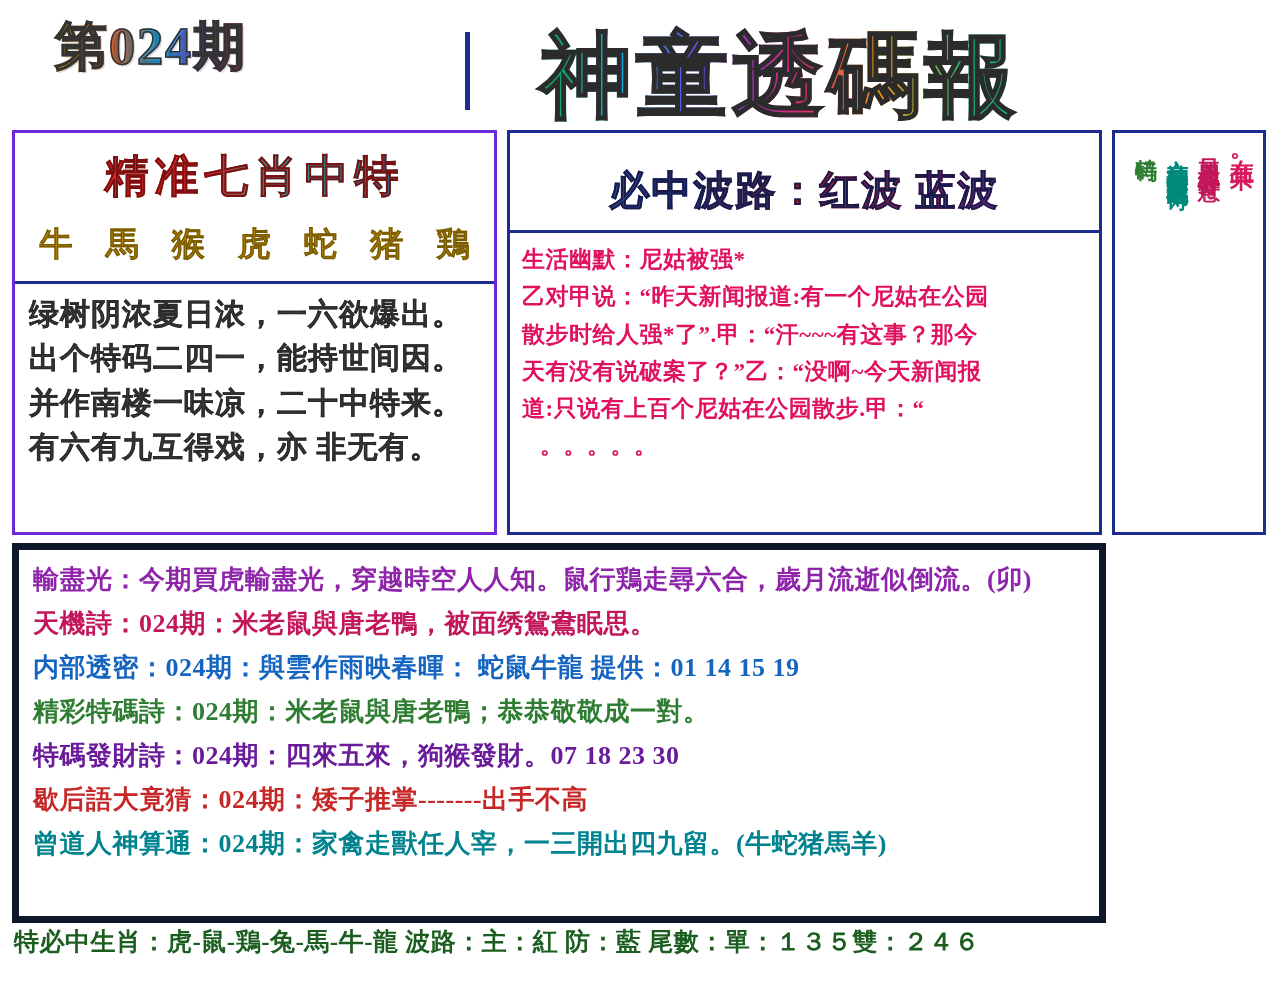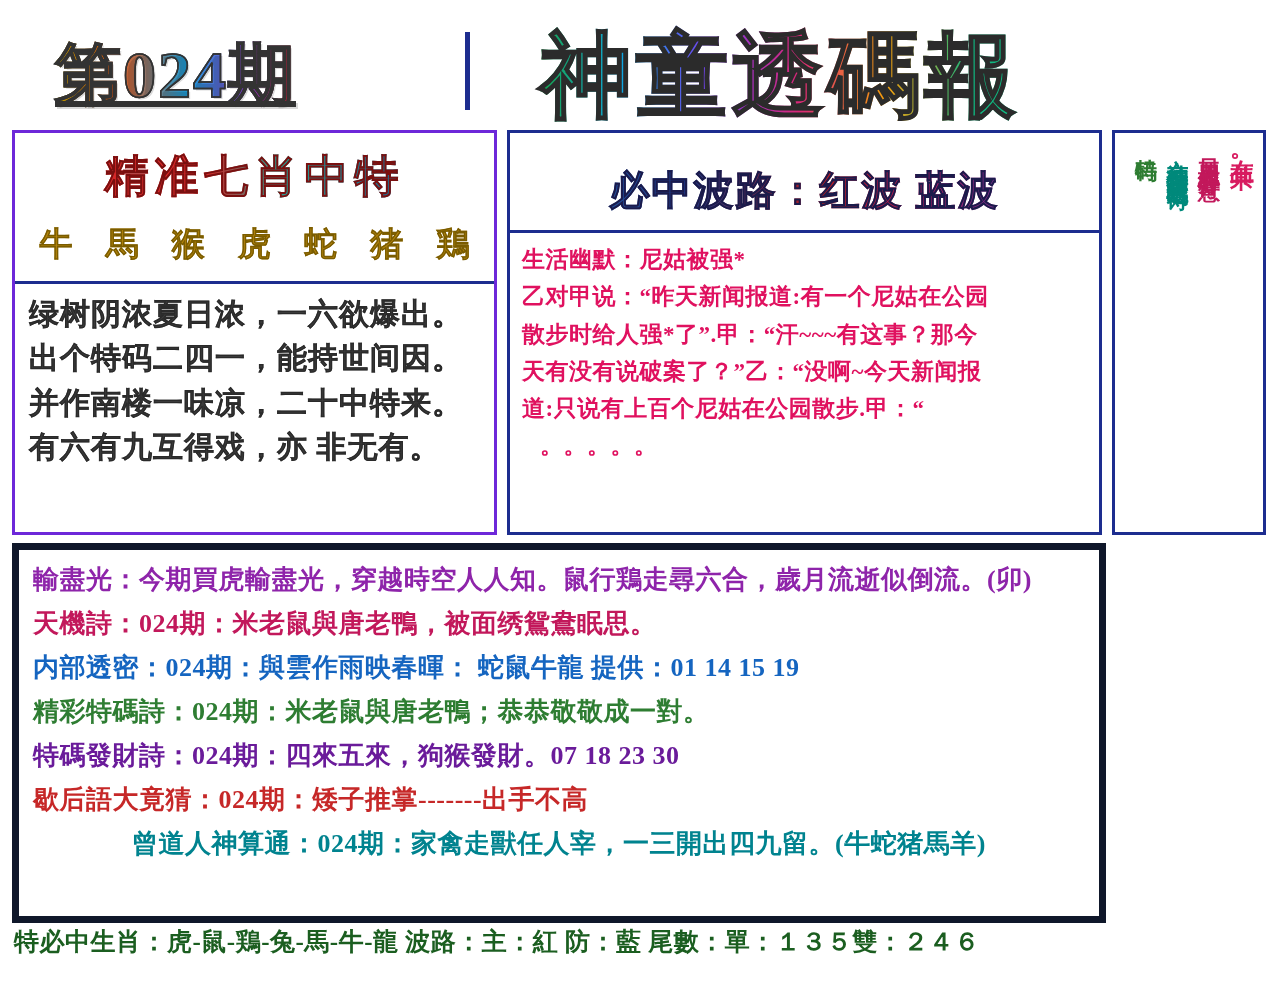--- a/index.html
+++ b/index.html
@@ -28,32 +28,31 @@
     top: 8px;
     left: 0;
     width: 1278px;
     height: 118px;
     display: flex;
     align-items: center;
   }
   .issue {
     position: absolute;
     left: 55px;
-    top: 22px;
-    font-size: 66px;
+    top: 4px;
+    font-size: 52px;
     font-weight: bold;
     font-family: "Liberation Serif", serif;
     letter-spacing: 2px;
     background: linear-gradient(90deg,#d9b400 0%, #ea5a18 25%, #1a9bd7 55%, #8c3fd0 80%, #d02020 100%);
     -webkit-background-clip: text;
     background-clip: text;
     color: transparent;
     -webkit-text-stroke: 1.5px #333;
     text-shadow: 2px 2px 0 rgba(0,0,0,0.15);
-    text-decoration: underline;
   }
   .divider-bar {
     position: absolute;
     left: 465px;
     top: 24px;
     width: 5px;
     height: 78px;
     background: #1d2d8f;
   }
   .main-title {
@@ -229,21 +228,21 @@
     line-height: 1.0;
     padding: 9px 0 9px 0;
     white-space: nowrap;
   }
   .l-c1 { color: #8e24aa; }
   .l-c2 { color: #c2185b; }
   .l-c3 { color: #1565c0; }
   .l-c4 { color: #2e7d32; }
   .l-c5 { color: #6a1b9a; }
   .l-c6 { color: #c62828; }
-  .l-c7 { color: #00838f; text-align: center; }
+  .l-c7 { color: #00838f; }
 
   
   .footer-line {
     position: absolute;
     top: 925px;
     left: 14px;
     width: 1250px;
     font-family: "Liberation Serif", serif;
     font-weight: bold;
     font-size: 25px;

